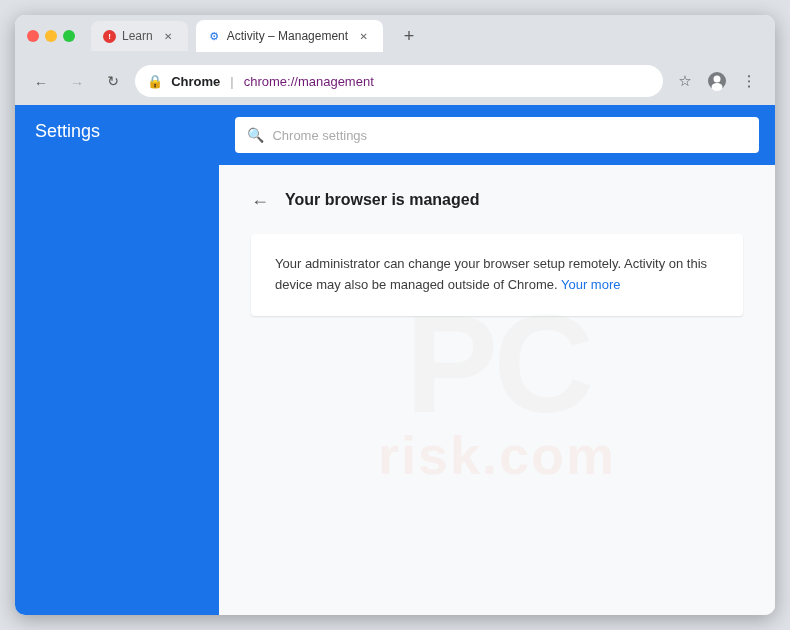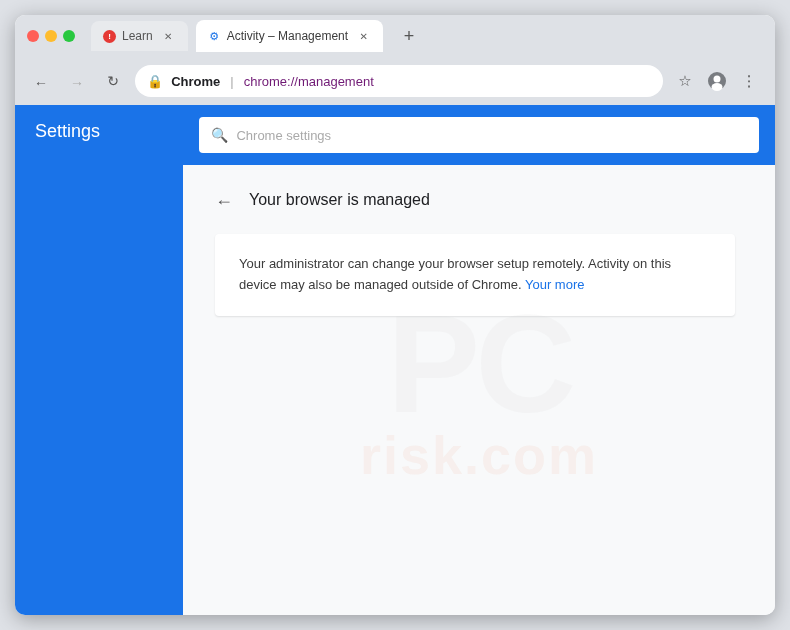--- a/index.html
+++ b/index.html
@@ -140,21 +140,21 @@
 
     
     .content-area {
       flex: 1;
       display: flex;
       overflow: hidden;
     }
 
     
     .sidebar {
-      width: 168px;
+      width: 204px;
       background: #1a73e8;
       display: flex;
       flex-direction: column;
       padding: 16px 0;
       flex-shrink: 0;
     }
 
     .sidebar-title {
       color: #ffffff;
       font-size: 18px;
@@ -216,21 +216,21 @@
     .back-arrow {
       color: #555;
       cursor: pointer;
       font-size: 18px;
       display: flex;
       align-items: center;
     }
 
     .page-title {
       font-size: 16px;
-      font-weight: 400;
+      font-weight: 700;
       color: #202124;
     }
 
     .info-box {
       background: #ffffff;
       border-radius: 4px;
       padding: 20px 24px;
       max-width: 520px;
       box-shadow: 0 1px 2px rgba(0,0,0,0.1);
     }

